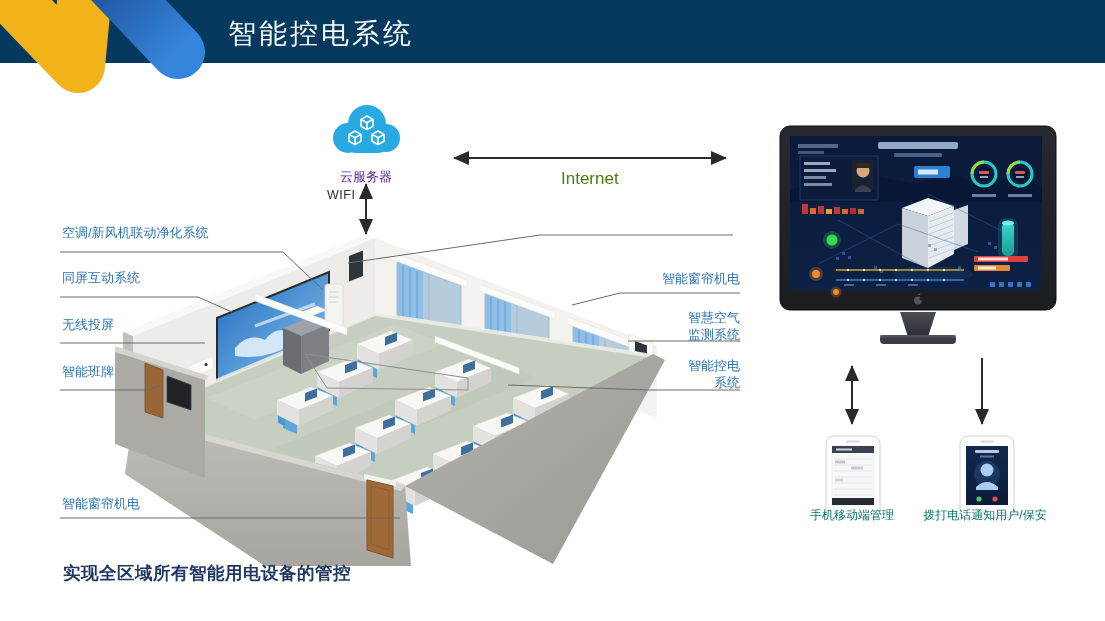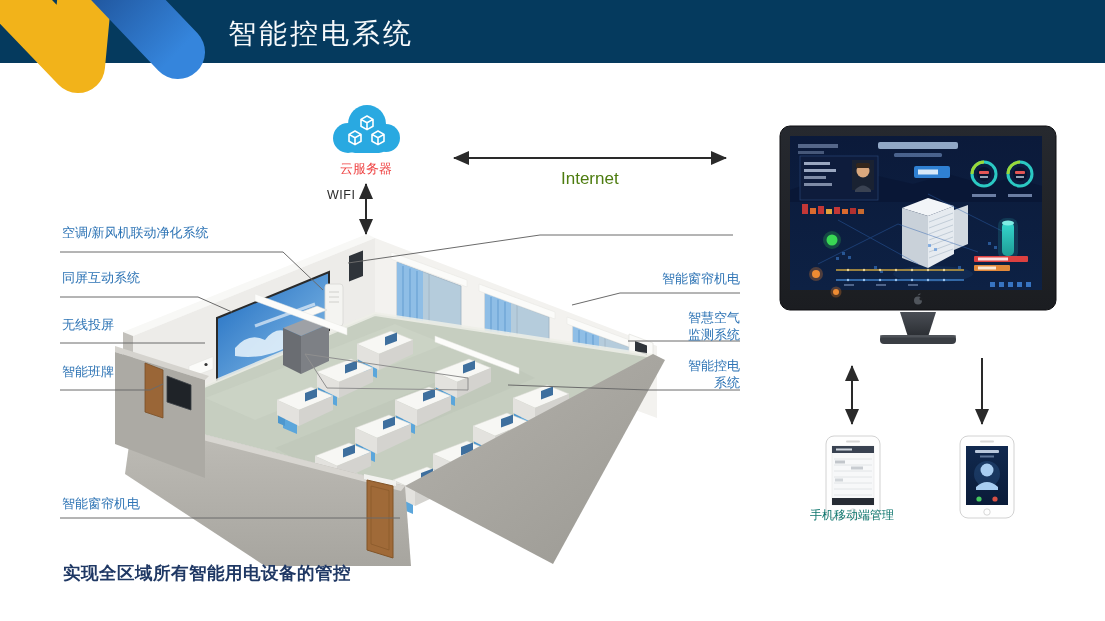--- a/index.html
+++ b/index.html
@@ -4,21 +4,21 @@
 <style>
   html,body{margin:0;padding:0;background:#e8e8e8;}
   .slide{position:relative;width:1105px;height:621px;background:#ffffff;overflow:hidden;
          font-family:Liberation Sans, sans-serif;margin:0 auto;}
   .hdr{position:absolute;left:0;top:0;width:1105px;height:63px;background:#053A5E;z-index:2;}
   .hdr-title{position:absolute;left:228px;top:15px;font-size:28px;color:#F7FAFC;letter-spacing:3px;z-index:4;font-weight:500;}
   .chev{position:absolute;left:0;top:0;z-index:3;}
   .lbl{position:absolute;font-size:13px;color:#2E74B5;white-space:nowrap;z-index:7;}
   .lbl.r{text-align:right;}
   .net-lbl{position:absolute;color:#3c3c3c;z-index:7;white-space:nowrap;}
-  .cloud-cap{left:322px;top:160px;width:88px;text-align:center;font-size:13px;color:#ef4444;}
+  .cloud-cap{left:322px;top:168px;width:88px;text-align:center;font-size:13px;color:#4c1d95;}
   .wifi{left:327px;top:188px;font-size:12.5px;letter-spacing:.5px;color:#2b2b2b;}
   .inet{left:561px;top:169px;font-size:17px;color:#4d7c0f;}
   .phone-cap{position:absolute;top:507px;font-size:12px;color:#0f766e;text-align:center;z-index:7;white-space:nowrap;}
   .footer-note{position:absolute;left:63px;top:561px;font-size:17.5px;font-weight:bold;color:#1F3864;letter-spacing:.5px;z-index:7;}
   svg{display:block;}
   .abs{position:absolute;}
   .overlay{z-index:6;pointer-events:none;}
   .room{z-index:1;}
   .dev{z-index:5;}
 </style>
@@ -409,16 +409,17 @@
   <div class="lbl" style="left:62px;top:363px;">智能班牌</div>
   <div class="lbl" style="left:62px;top:495px;">智能窗帘机电</div>
 
   <div class="lbl r" style="left:618px;top:270px;width:122px;">智能窗帘机电</div>
   <div class="lbl r" style="left:640px;top:309px;width:100px;">智慧空气</div>
   <div class="lbl r" style="left:640px;top:326px;width:100px;">监测系统</div>
   <div class="lbl r" style="left:645px;top:357px;width:95px;">智能控电</div>
   <div class="lbl r" style="left:645px;top:374px;width:95px;">系统</div>
 
   <div class="phone-cap" style="left:792px;width:120px;">手机移动端管理</div>
+  <div class="phone-cap" style="left:903px;width:164px;">拨打电话通知用户/保安</div>
 
   <div class="footer-note">实现全区域所有智能用电设备的管控</div>
 
 </div>
 
 </body></html>

